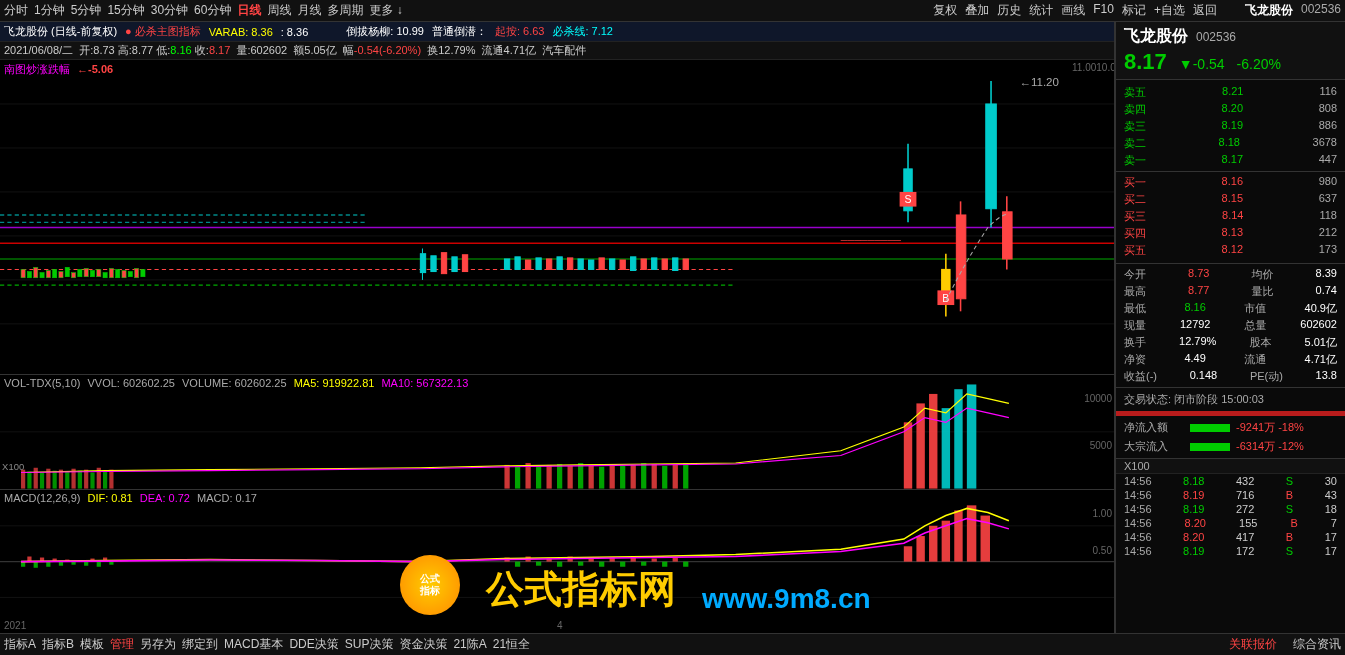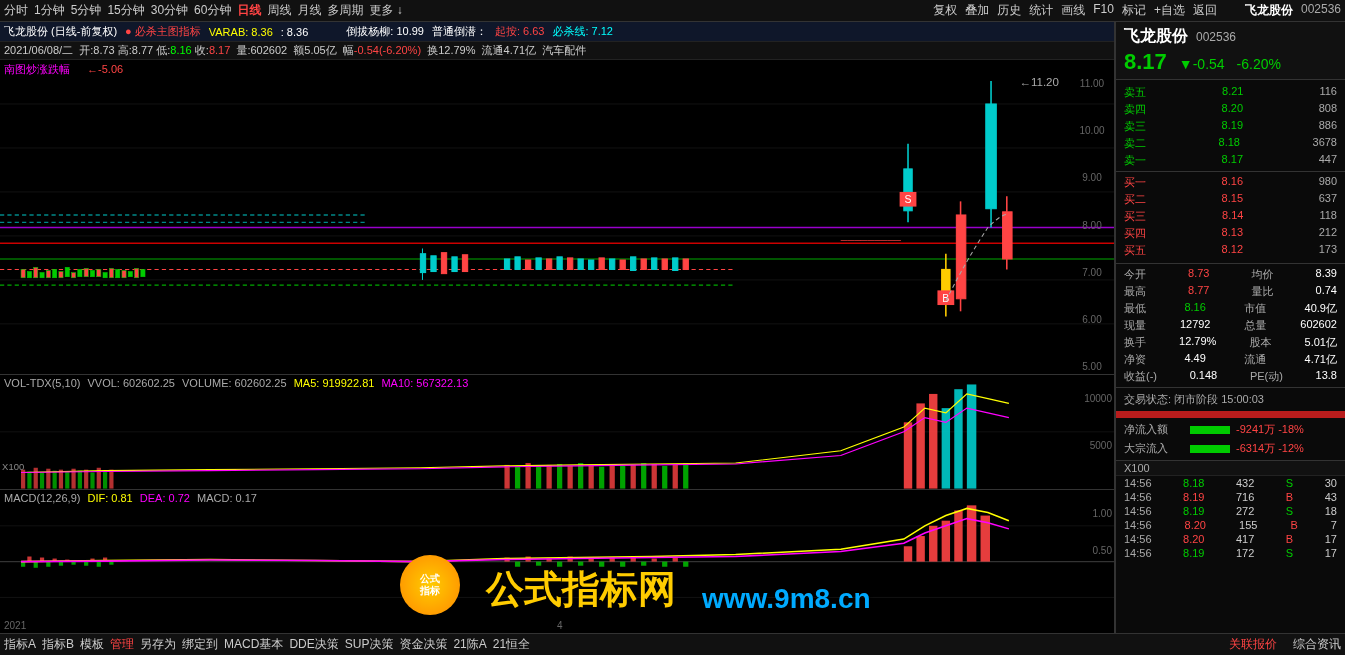--- a/index.html
+++ b/index.html
@@ -210,21 +210,21 @@
       font-size: 11px;
     }
     .data-label { color: #aaa; }
     .data-value { color: #fff; }
     .data-value-red { color: #ff4444; }
     .data-value-green { color: #00cc00; }
 
     
     #trade-status {
       padding: 4px 8px;
-      border-bottom: 7px solid #b91c1c;
+      border-bottom: 5px solid #b91c1c;
     }
     .status-title { color: #aaa; font-size: 11px; }
 
     
     #flow-data {
       padding: 2px 0;
       border-bottom: 1px solid #333;
     }
     .flow-row {
       display: flex;
@@ -285,30 +285,28 @@
       position: absolute;
       top: 0; left: 0;
       width: 100%;
       height: 100%;
     }
 
     
     .price-scale {
       position: absolute;
       right: 2px;
-      top: 16px;
+      top: 0;
       bottom: 0;
       width: 40px;
       display: flex;
-      flex-direction: column;
       justify-content: space-between;
       font-size: 10px;
       color: #666;
       padding: 2px 0;
-      align-items: center;
     }
     .price-scale span { text-align: right; }
 
     
     #watermark {
       position: absolute;
       bottom: 30px;
       right: 240px;
       display: flex;
       align-items: center;
@@ -485,21 +483,21 @@
           <span>10.00</span>
           <span>9.00</span>
           <span>8.00</span>
           <span>7.00</span>
           <span>6.00</span>
           <span>5.00</span>
         </div>
 
         <div style="position:absolute;top:2px;left:4px;font-size:11px;color:#aaa;">
           <span style="color:#ff00ff;">南图炒涨跌幅</span>
-          <span style="color:#ff4444;margin-left:14px;">←-5.06</span>
+          <span style="color:#ff4444;margin-left:4px;font-weight:bold;">←-5.06</span>
         </div>
       </div>
 
       <div id="volume-chart">
         <div id="vol-label">
           <span style="color:#aaa;">VOL-TDX(5,10)</span>
           <span style="color:#aaa;margin-left:4px;">VVOL: 602602.25</span>
           <span style="color:#aaa;margin-left:4px;">VOLUME: 602602.25</span>
           <span style="color:#ffff00;margin-left:4px;">MA5: 919922.81</span>
           <span style="color:#ff00ff;margin-left:4px;">MA10: 567322.13</span>

